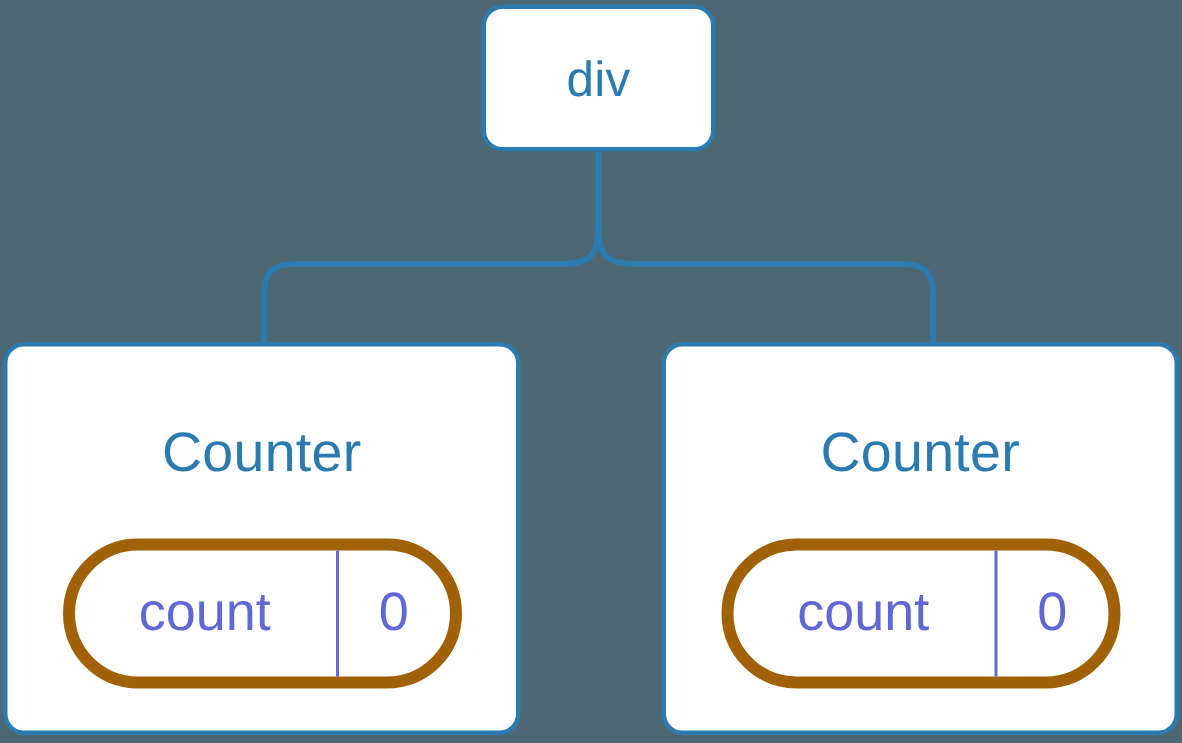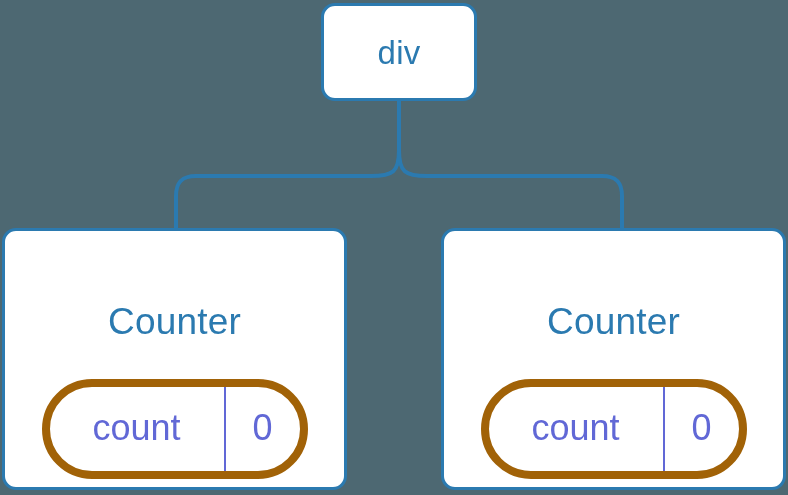--- a/index.html
+++ b/index.html
@@ -53,21 +53,21 @@
   .node-root .node-title {
     font-size: 33px;
   }
 
   
   .node-child {
     width: 345px;
     height: 262px;
     top: 228px;
     justify-content: flex-start;
-    padding-top: 72px;
+    padding-top: 52px;
   }
   .node-child-left  { left: 2px; }
   .node-child-right { left: 441px; }
 
   .node-title {
     color: #2b7ab0;
     font-size: 37px;
     line-height: 1;
     letter-spacing: 0.2px;
     white-space: nowrap;

